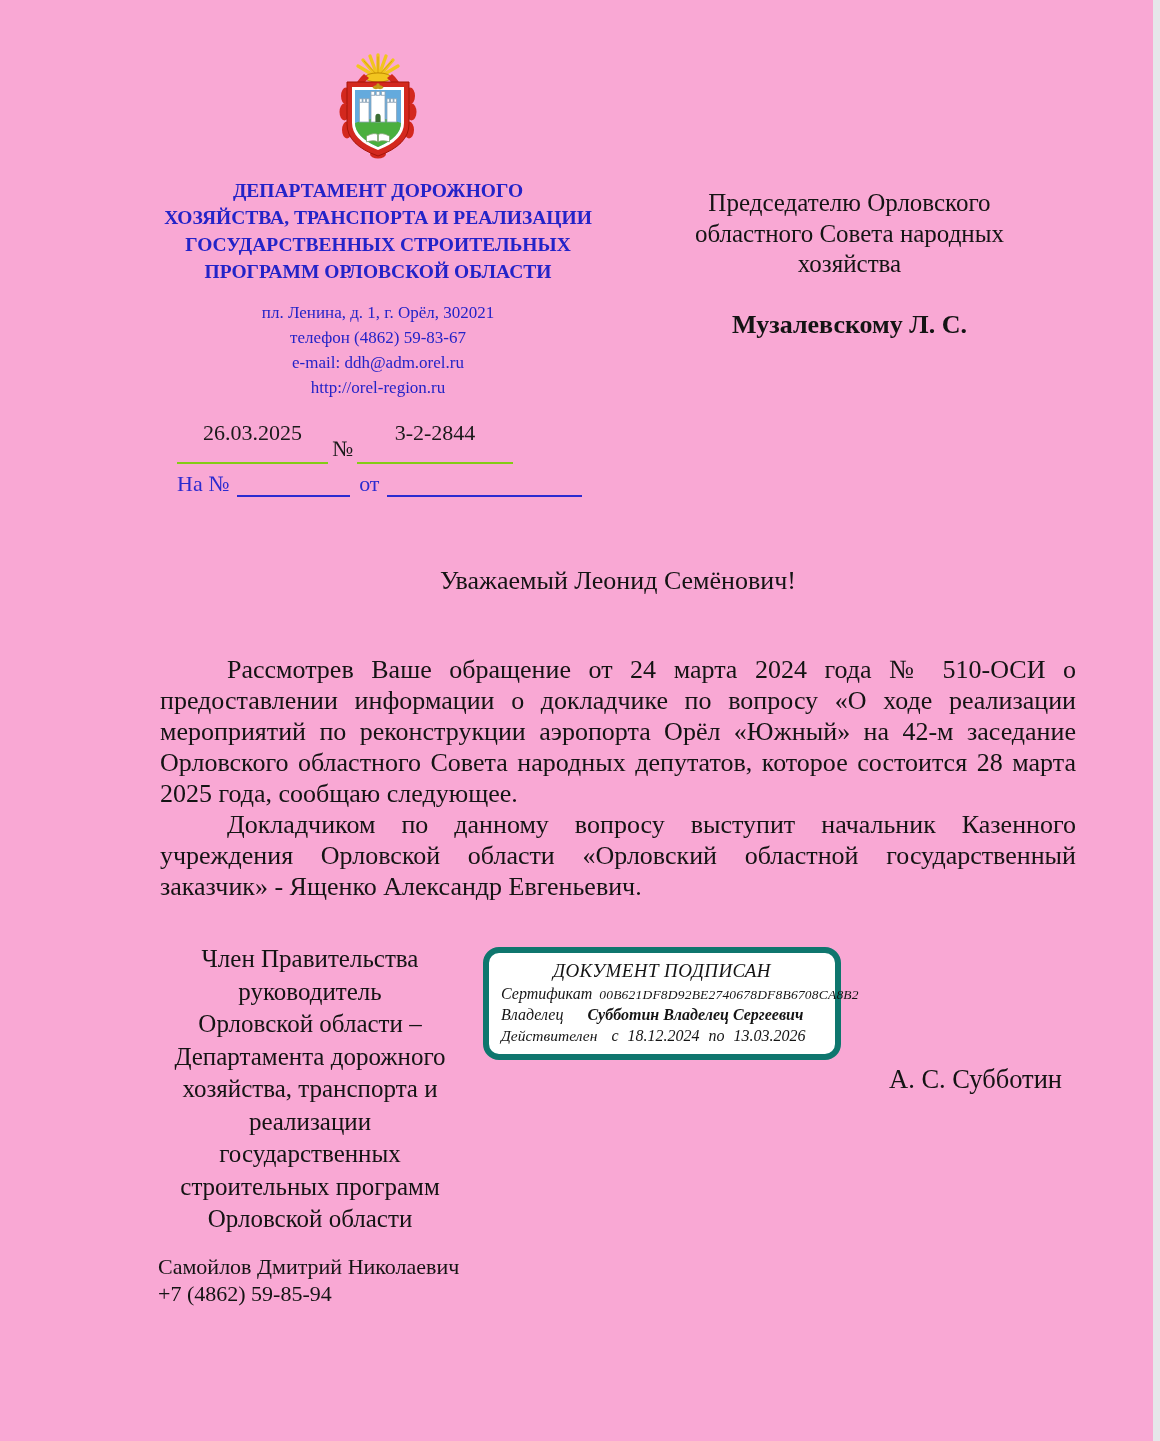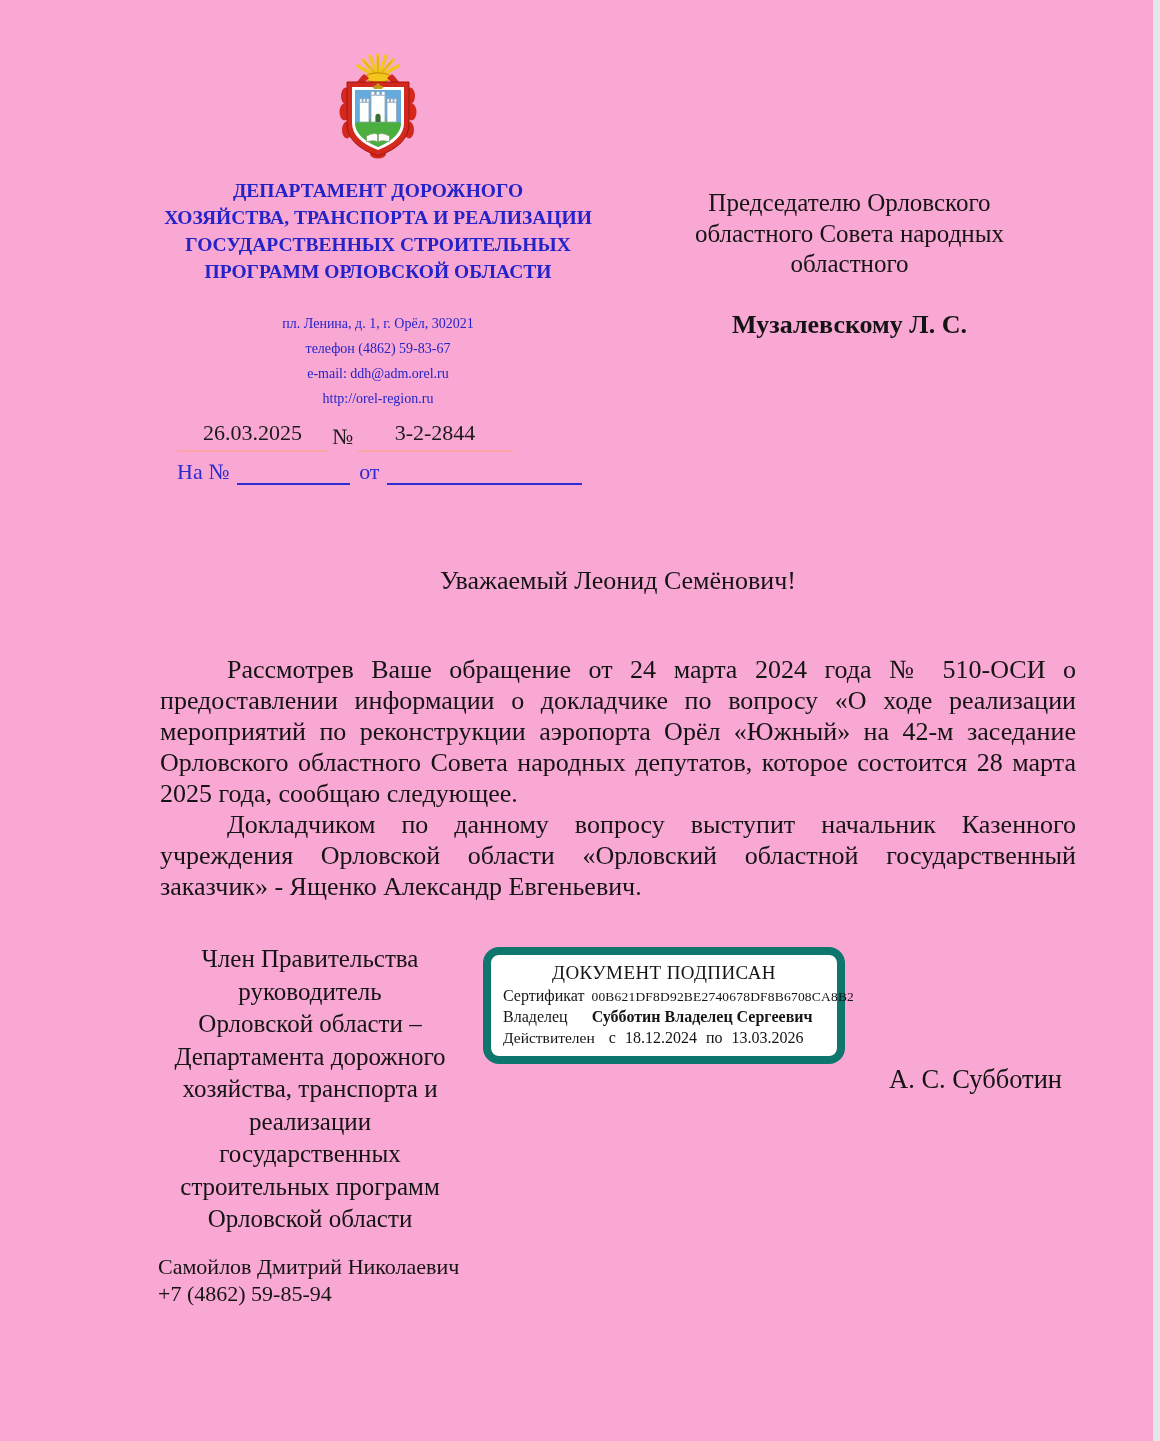--- a/index.html
+++ b/index.html
@@ -6,26 +6,26 @@
   .page{
     position:relative;width:1160px;height:1441px;background:#f9a8d4;
     font-family:"Liberation Serif","DejaVu Serif",serif;color:#141414;overflow:hidden;
   }
   .edge-strip{position:absolute;top:0;right:0;width:7px;height:1441px;background:#e6e6ea;}
 
   
   .sender{position:absolute;left:140px;top:52px;width:476px;text-align:center;}
   .emblem{display:block;margin:0 auto;}
   .org-name{margin-top:18px;color:#2323c8;font-weight:bold;font-size:19.5px;line-height:27px;}
-  .address{margin-top:26px;color:#2323c8;font-size:14px;line-height:25px;}
+  .address{margin-top:15px;color:#2323c8;font-size:17px;line-height:25px;}
 
   
   .ref-block{position:absolute;left:177px;top:420px;width:420px;font-size:22px;}
   .ref-row1{display:flex;align-items:flex-end;color:#1a1a1a;}
-  .ref-seg{border-bottom:2px solid #fca5a5;text-align:center;padding-bottom:4px;}
+  .ref-seg{border-bottom:2px solid #84cc16;text-align:center;padding-bottom:16px;}
   .ref-seg.date{width:151px;}
   .ref-seg.num{width:156px;}
   .no-sign{margin:0 4px;padding-bottom:2px;}
   .ref-row2{margin-top:7px;color:#2b2bd0;display:flex;align-items:flex-end;}
   .blank{border-bottom:2px solid #2b2bd0;display:inline-block;height:20px;}
   .blank.b1{width:113px;margin-left:8px;}
   .blank.b2{width:195px;margin-left:8px;}
   .ref-row2 .from{margin-left:9px;}
 
   
@@ -34,22 +34,22 @@
   .recipient-name{margin-top:30px;font-weight:bold;font-size:26px;}
 
   
   .body-block{position:absolute;left:160px;top:566px;width:916px;font-size:26px;}
   .salutation{text-align:center;margin-bottom:58px;}
   .body-block p{margin:0;text-align:justify;text-indent:67px;line-height:31px;}
 
   
   .sig-position{position:absolute;left:145px;top:943px;width:330px;text-align:center;
                 font-size:25px;line-height:32.5px;}
-  .stamp{position:absolute;left:483px;top:947px;width:346px;border:8px solid #0f766e;
-         border-radius:16px;padding:7px 0 9px;background:#fff;}
+  .stamp{position:absolute;left:483px;top:947px;width:346px;border:6px solid #0f766e;
+         border-radius:16px;padding:7px 0 9px;background:#fff;font-style:italic;}
   .stamp-title{text-align:center;font-size:19px;line-height:22px;letter-spacing:.4px;}
   .stamp-row{margin:3px 0 0 12px;font-size:16px;white-space:nowrap;}
   .stamp-row .lbl{display:inline-block;}
   .cert-val{font-size:13.5px;letter-spacing:.2px;margin-left:7px;text-align:right;}
   .owner-val{font-weight:bold;margin-left:24px;}
   .valid-lbl{font-size:15.5px;}
   .valid-val{margin-left:14px;word-spacing:5px;}
   .sig-name{position:absolute;left:889px;top:1064px;font-size:26.5px;}
 
   
@@ -147,21 +147,21 @@
       <span>На №</span>
       <span class="blank b1"></span>
       <span class="from">от</span>
       <span class="blank b2"></span>
     </div>
   </div>
 
   <div class="recipient">
     <div>Председателю Орловского</div>
     <div>областного Совета народных</div>
-    <div>областного</div>
+    <div>хозяйства</div>
     <div class="recipient-name">Музалевскому Л. С.</div>
   </div>
 
   <div class="body-block">
     <div class="salutation">Уважаемый Леонид Семёнович!</div>
     <p>Рассмотрев Ваше обращение от 24 марта 2024 года № 510-ОСИ о предоставлении информации о докладчике по вопросу  «О ходе реализации мероприятий по реконструкции аэропорта Орёл «Южный» на 42-м заседание Орловского областного Совета народных депутатов, которое состоится 28 марта 2025 года, сообщаю следующее.</p>
     <p>Докладчиком по данному вопросу выступит начальник Казенного учреждения Орловской области «Орловский областной государственный заказчик» - Ященко Александр Евгеньевич.</p>
   </div>
 
   <div class="sig-position">

